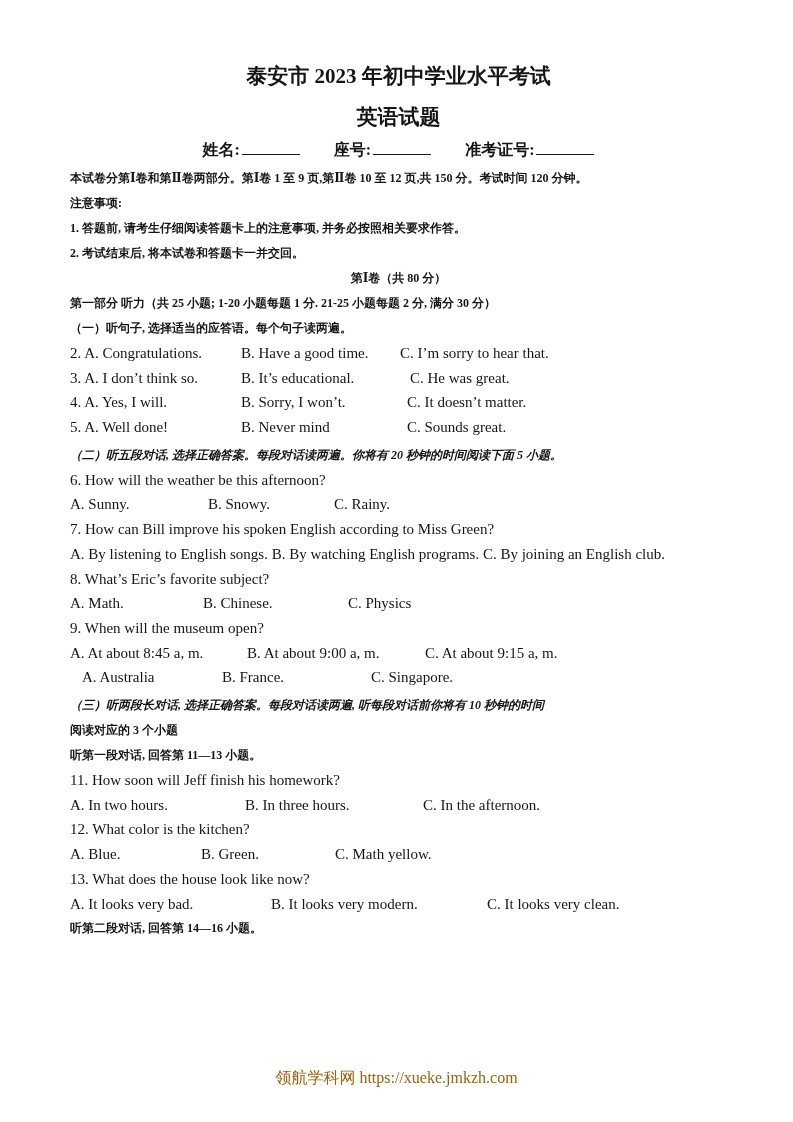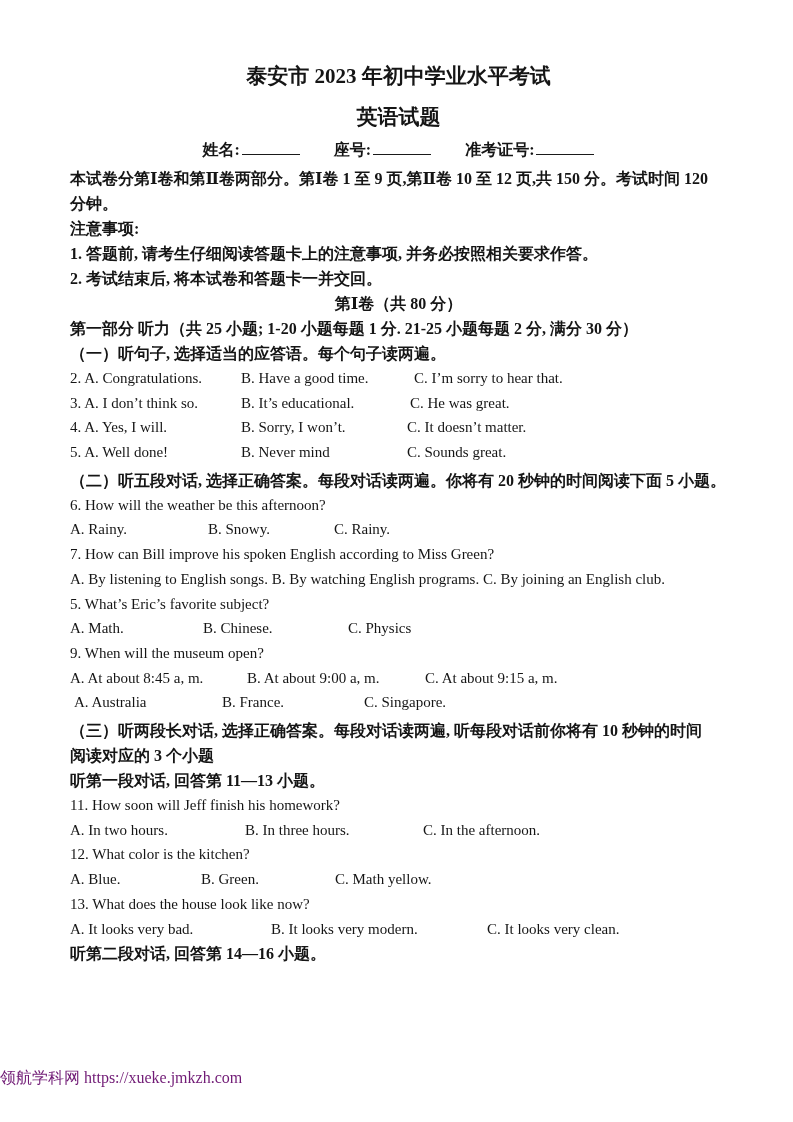--- a/index.html
+++ b/index.html
@@ -14,32 +14,33 @@
   .content { position:absolute; left:70px; top:62px; width:657px; }
 
   .title   { text-align:center; font-size:21px; font-weight:700; line-height:28px; }
   .subtitle{ text-align:center; font-size:21px; font-weight:700; line-height:26px; margin-top:14px; }
 
   .fields  { text-align:center; font-size:16px; font-weight:700; line-height:24px; margin-top:8px; white-space:nowrap; }
   .fields .lbl { margin-left:30px; }
   .fields .lbl:first-child { margin-left:0; }
   .blank   { display:inline-block; width:58px; height:14px; border-bottom:1.6px solid #1a1a1a; margin-left:2px; }
 
-  .cnline  { font-size:16px; font-weight:700; line-height:25px; }
+  .cnline  { font-size:12px; font-weight:700; line-height:25px; }
   .intro   { margin-top:4px; }
   .center  { text-align:center; }
-  .sec     { margin-top:3px; }
+  .sec     { margin-top:3px;font-style:italic; }
 
   .enline  { font-size:15px; font-weight:400; line-height:24.7px; white-space:nowrap; }
   .opt-row { position:relative; height:24.7px; font-size:15px; line-height:24.7px; }
   .opt     { position:absolute; top:0; white-space:nowrap; }
 
   .watermark {
     position:absolute; left:0; right:0; top:1068px;
-    font-size:16px; color:#701a75;
+    text-align:center;
+    font-size:16px; color:#a16207;
     font-weight:400;
   }
 </style>
 </head>
 <body>
 
 <div class="page">
   <div class="content">
 
     <div class="title">泰安市 2023 年初中学业水平考试</div>
@@ -58,21 +59,21 @@
     <div class="cnline">2.  考试结束后, 将本试卷和答题卡一并交回。</div>
 
     <div class="cnline center">第Ⅰ卷（共 80 分）</div>
     <div class="cnline">第一部分 听力（共 25 小题; 1-20 小题每题 1 分. 21-25 小题每题 2 分, 满分 30 分）</div>
 
     <div class="cnline">（一）听句子, 选择适当的应答语。每个句子读两遍。</div>
 
     <div class="opt-row">
       <span class="opt" style="left:0">2. A. Congratulations.</span>
       <span class="opt" style="left:171px">B. Have a good time.</span>
-      <span class="opt" style="left:344px">C. I’m sorry to hear that.</span>
+      <span class="opt" style="left:330px">C. I’m sorry to hear that.</span>
     </div>
     <div class="opt-row">
       <span class="opt" style="left:0">3. A. I don’t think so.</span>
       <span class="opt" style="left:171px">B. It’s educational.</span>
       <span class="opt" style="left:340px">C. He was great.</span>
     </div>
     <div class="opt-row">
       <span class="opt" style="left:0">4. A. Yes, I will.</span>
       <span class="opt" style="left:171px">B. Sorry, I won’t.</span>
       <span class="opt" style="left:337px">C. It doesn’t matter.</span>
@@ -80,46 +81,46 @@
     <div class="opt-row">
       <span class="opt" style="left:0">5. A. Well done!</span>
       <span class="opt" style="left:171px">B. Never mind</span>
       <span class="opt" style="left:337px">C. Sounds great.</span>
     </div>
 
     <div class="cnline sec">（二）听五段对话, 选择正确答案。每段对话读两遍。你将有 20 秒钟的时间阅读下面 5 小题。</div>
 
     <div class="enline">6. How will the weather be this afternoon?</div>
     <div class="opt-row">
-      <span class="opt" style="left:0">A. Rainy.</span>
+      <span class="opt" style="left:0">A. Sunny.</span>
       <span class="opt" style="left:138px">B. Snowy.</span>
       <span class="opt" style="left:264px">C. Rainy.</span>
     </div>
 
     <div class="enline">7. How can Bill improve his spoken English according to Miss Green?</div>
     <div class="enline">A. By listening to English songs. B. By watching English programs. C. By joining an English club.</div>
 
-    <div class="enline">5. What’s Eric’s favorite subject?</div>
+    <div class="enline">8. What’s Eric’s favorite subject?</div>
     <div class="opt-row">
       <span class="opt" style="left:0">A. Math.</span>
       <span class="opt" style="left:133px">B. Chinese.</span>
       <span class="opt" style="left:278px">C. Physics</span>
     </div>
 
     <div class="enline">9. When will the museum open?</div>
     <div class="opt-row">
       <span class="opt" style="left:0">A. At about 8:45 a, m.</span>
       <span class="opt" style="left:177px">B. At about 9:00 a, m.</span>
       <span class="opt" style="left:355px">C. At about 9:15 a, m.</span>
     </div>
 
     <div class="opt-row">
-      <span class="opt" style="left:4px">A. Australia</span>
+      <span class="opt" style="left:12px">A. Australia</span>
       <span class="opt" style="left:152px">B. France.</span>
-      <span class="opt" style="left:294px">C. Singapore.</span>
+      <span class="opt" style="left:301px">C. Singapore.</span>
     </div>
 
     <div class="cnline sec">（三）听两段长对话, 选择正确答案。每段对话读两遍, 听每段对话前你将有 10 秒钟的时间</div>
     <div class="cnline">阅读对应的 3 个小题</div>
     <div class="cnline">听第一段对话, 回答第 11—13 小题。</div>
 
     <div class="enline">11. How soon will Jeff finish his homework?</div>
     <div class="opt-row">
       <span class="opt" style="left:0">A. In two hours.</span>
       <span class="opt" style="left:175px">B. In three hours.</span>

